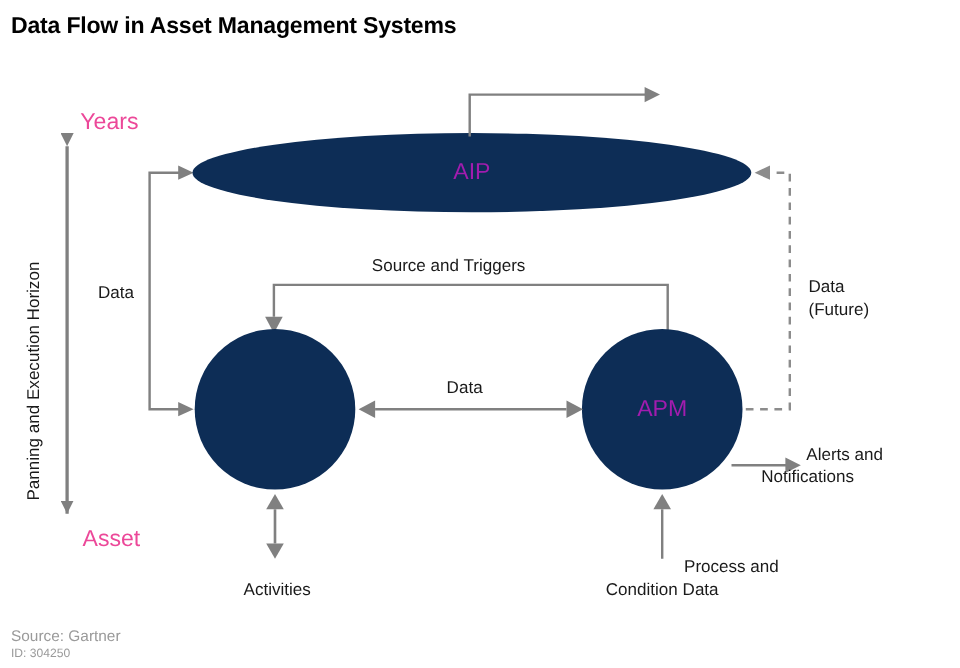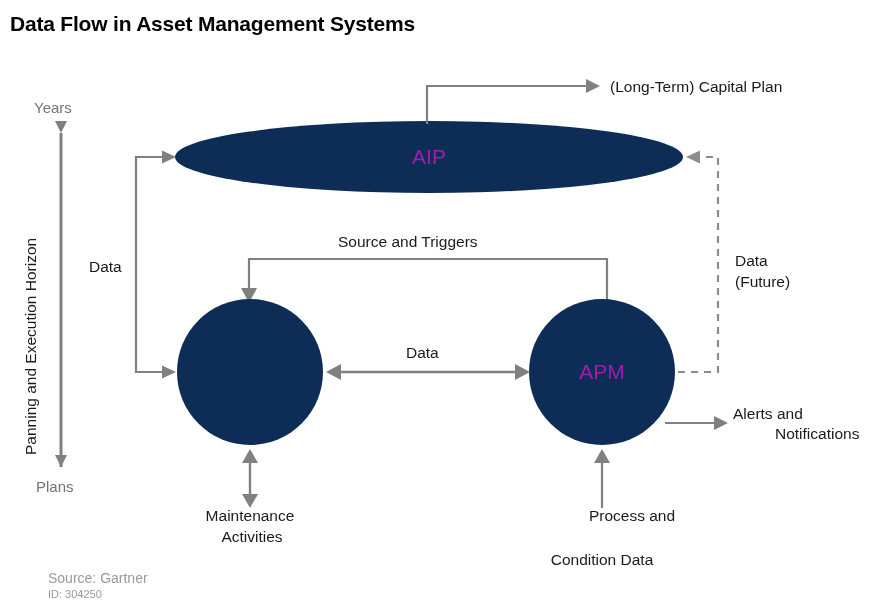--- a/index.html
+++ b/index.html
@@ -49,38 +49,38 @@
   }
   .node-label {
     position: absolute;
     font-size: 21px;
     color: #a21caf;
     white-space: nowrap;
     text-align: center;
   }
   .axis-cap {
     position: absolute;
-    font-size: 15px;
-    color: #737373;
-    white-space: nowrap;
+    font-size: 21px;
+    color: #ec4899;
+    white-space: nowrap;
+    margin-left: 39px;
   }
   .axis-rot {
     position: absolute;
     font-size: 15.5px;
     color: #1a1a1a;
     white-space: nowrap;
     transform-origin: 0 0;
     transform: rotate(-90deg);
   }
   .source {
     position: absolute;
     left: 10px;
     color: #9a9a9a;
     white-space: nowrap;
-    margin-left: 38px;
   }
   .source-name {
     top: 570px;
     font-size: 14px;
   }
   .source-id {
     top: 588px;
     font-size: 11px;
   }
   .ctr-text {
@@ -167,39 +167,37 @@
     <g>
       <line x1="602" y1="463" x2="602" y2="508" stroke="#808080" stroke-width="2.2"></line>
       <path d="M594,463 L602,449 L610,463 z" fill="#808080"></path>
     </g>
   </svg>
 
   <div class="node-label" style="left:379px; top:145px; width:100px;">AIP</div>
   <div class="node-label" style="left:552px; top:360px; width:100px;text-align:center;">APM</div>
 
   <div class="axis-cap" style="left:34px; top:99px;">Years</div>
-  <div class="axis-cap" style="left:36px; top:478px;">Plans</div>
+  <div class="axis-cap" style="left:36px; top:478px;">Asset</div>
   <div class="axis-rot" style="left:22px; top:455px;">Panning and Execution Horizon</div>
 
-  <div class="lbl" style="left:610px; top:77px;">(Long-Term) Capital Plan</div>
 
   <div class="lbl" style="left:89px; top:257px;">Data</div>
 
   <div class="lbl" style="left:338px; top:232px;">Source and Triggers</div>
 
   <div class="lbl" style="left:406px; top:343px;">Data</div>
 
   <div class="lbl lbl-2line" style="left:735px; top:251px;">Data</div>
   <div class="lbl lbl-2line" style="left:735px; top:272px;">(Future)</div>
 
   <div class="lbl lbl-2line" style="left:733px; top:404px;">Alerts and</div>
-  <div class="lbl lbl-2line" style="left:775px; top:424px;">Notifications</div>
-
-  <div class="lbl lbl-2line ctr-text" style="left:150px; top:506px; width:200px;">Maintenance</div>
+  <div class="lbl lbl-2line" style="left:692px; top:424px;">Notifications</div>
+
   <div class="lbl lbl-2line ctr-text" style="left:152px; top:527px; width:200px;">Activities</div>
 
-  <div class="lbl lbl-2line ctr-text" style="left:532px; top:506px; width:200px;">Process and</div>
-  <div class="lbl lbl-2line ctr-text" style="left:502px; top:550px; width:200px;">Condition Data</div>
+  <div class="lbl lbl-2line ctr-text" style="left:508px; top:506px; width:200px;text-align:right;">Process and</div>
+  <div class="lbl lbl-2line ctr-text" style="left:502px; top:527px; width:200px;">Condition Data</div>
 
   <div class="source source-name">Source: Gartner</div>
   <div class="source source-id">ID: 304250</div>
 
 </div>
 
 </body></html>

